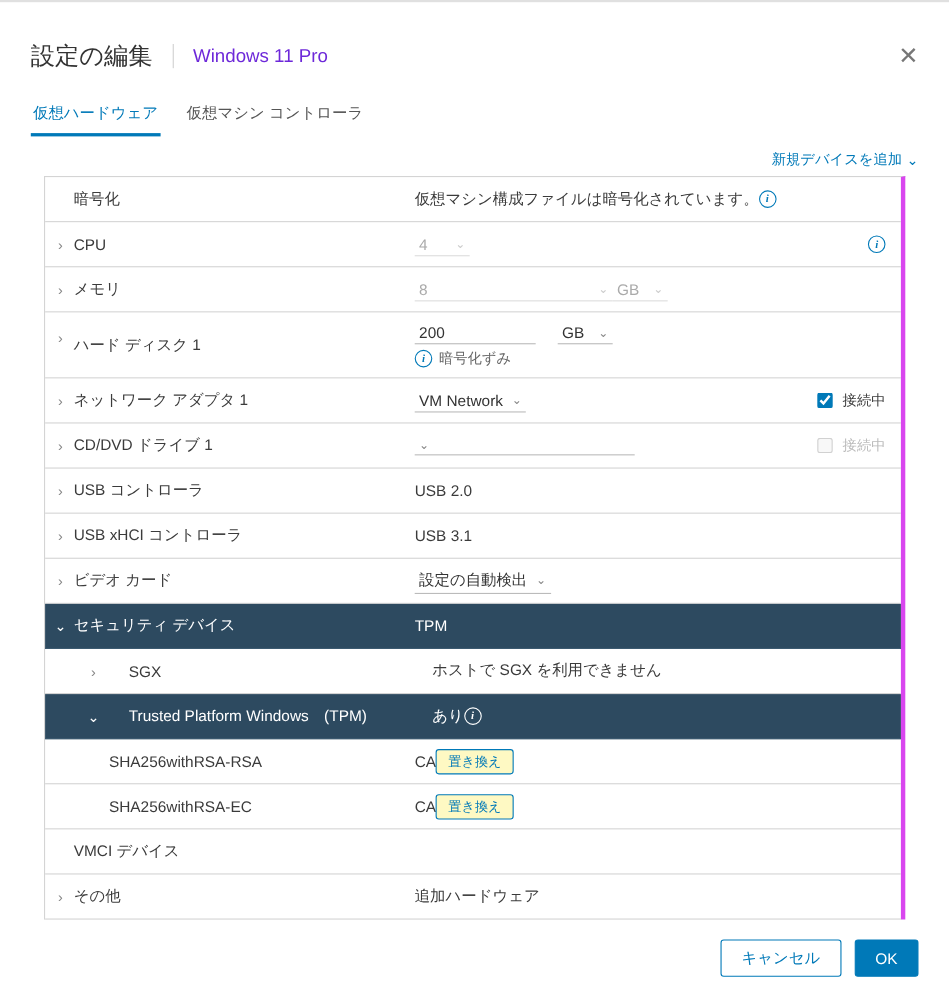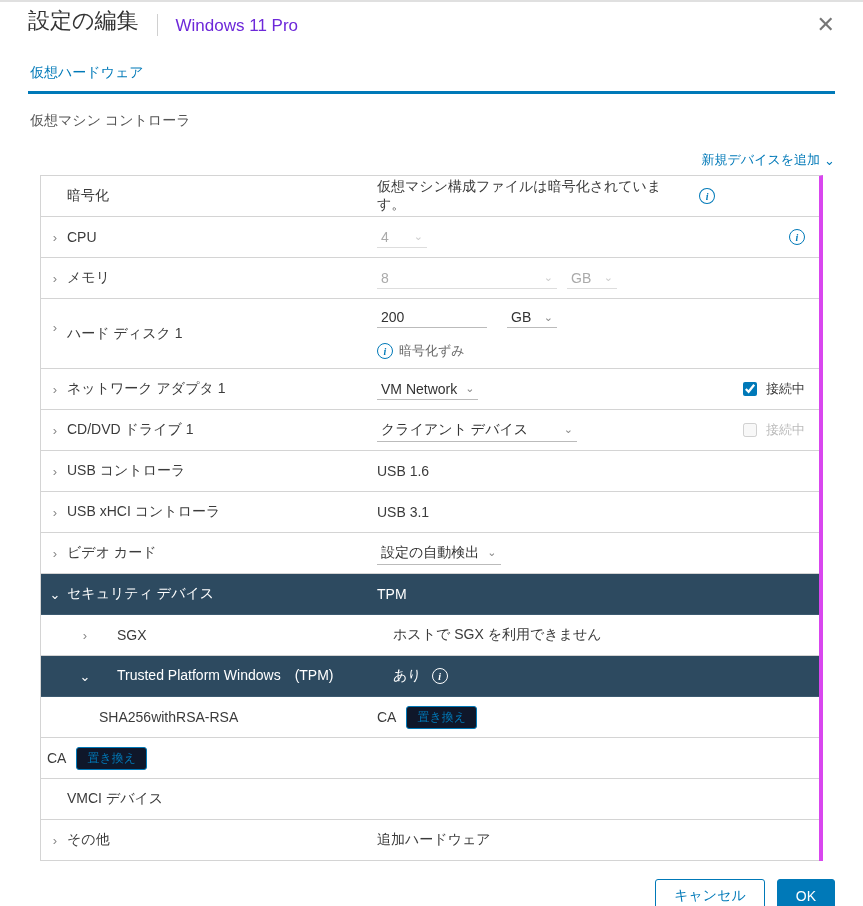--- a/index.html
+++ b/index.html
@@ -10,22 +10,22 @@
     color: #3b3b3b;
     background: #fff;
   }
   .dialog {
     width: 863px;
     border-top: 2px solid #e0e0e0;
     background: #fff;
   }
   .header {
     display: flex;
-    align-items: flex-end;
-    padding: 4px 28px 12px 28px;
+    align-items: center;
+    padding: 34px 28px 12px 28px;
   }
   .header-title {
     font-size: 22px;
     font-weight: 400;
     color: #333;
   }
   .header-divider {
     width: 1px;
     height: 22px;
     background: #d0d0d0;
@@ -38,23 +38,22 @@
   .header-close {
     margin-left: auto;
     font-size: 22px;
     color: #777;
     cursor: pointer;
     line-height: 1;
   }
   .tabs {
     display: flex;
     padding: 10px 28px 0 28px;
-    gap: 12px;
+    gap: 22px;
     border-bottom: none;
-    flex-direction: column;
   }
   .tab {
     padding: 6px 2px 9px 2px;
     font-size: 14px;
     color: #555;
     cursor: pointer;
   }
   .tab.active {
     color: #0079b8;
     border-bottom: 3px solid #0079b8;
@@ -108,21 +107,20 @@
   }
   .label-text {
     padding-left: 4px;
   }
   .indent1 .label-text { padding-left: 24px; }
   .indent3 .label-text { padding-left: 36px; }
   .value-col {
     flex: 1;
     display: flex;
     align-items: center;
-    gap: 10px;
   }
   .right-col {
     flex: 0 0 90px;
     display: flex;
     align-items: center;
     justify-content: flex-end;
     gap: 6px;
   }
   .info-icon {
     display: inline-flex;
@@ -166,21 +164,21 @@
     gap:6px;
     font-size:13px;
     color:#666;
     margin-top:4px;
   }
   .disk-value { display:flex; flex-direction:column; align-items:flex-start; padding-top:8px; padding-bottom:8px;}
   .disk-top { display:flex; align-items:center; gap:20px; }
   .small-btn {
     border: 1px solid #0079b8;
     color: #0079b8;
-    background: #0f172a;
+    background: #fef9c3;
     border-radius: 3px;
     padding: 2px 10px;
     font-size: 12px;
     cursor: pointer;
   }
   .checkbox {
     width: 14px;
     height: 14px;
     accent-color: #0079b8;
   }
@@ -320,37 +318,36 @@
       </div>
     </div>
 
     <div class="row">
       <div class="label-col">
         <span class="caret">›</span>
         <span class="label-text">CD/DVD ドライブ 1</span>
       </div>
       <div class="value-col">
         <span class="select-like wide-select">
-          <span class="sv">クライアント デバイス</span>
           <span class="select-caret">⌄</span>
         </span>
       </div>
       <div class="right-col disabled-text">
         <input type="checkbox" class="checkbox" disabled="" style="">
         <span class="connected-label">接続中</span>
       </div>
     </div>
 
     <div class="row">
       <div class="label-col">
         <span class="caret">›</span>
         <span class="label-text">USB コントローラ</span>
       </div>
       <div class="value-col">
-        <span>USB 1.6</span>
+        <span>USB 2.0</span>
       </div>
       <div class="right-col"></div>
     </div>
 
     <div class="row">
       <div class="label-col">
         <span class="caret">›</span>
         <span class="label-text">USB xHCI コントローラ</span>
       </div>
       <div class="value-col">
@@ -415,20 +412,24 @@
         <span class="label-text">SHA256withRSA-RSA</span>
       </div>
       <div class="value-col">
         <span>CA</span>
         <button class="small-btn">置き換え</button>
       </div>
       <div class="right-col"></div>
     </div>
 
     <div class="row indent3">
+      <div class="label-col">
+        <span class="caret-spacer"></span>
+        <span class="label-text">SHA256withRSA-EC</span>
+      </div>
       <div class="value-col">
         <span>CA</span>
         <button class="small-btn">置き換え</button>
       </div>
       <div class="right-col"></div>
     </div>
 
     <div class="row">
       <div class="label-col">
         <span class="caret-spacer"></span>

